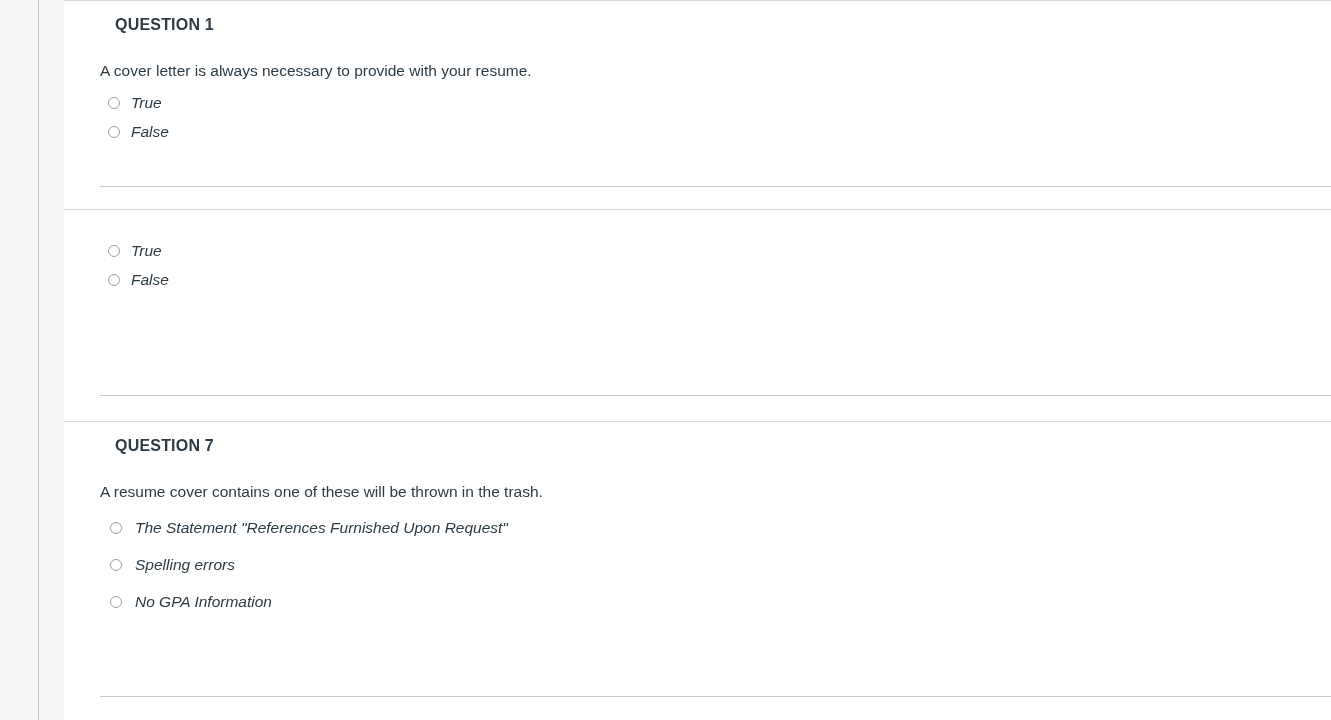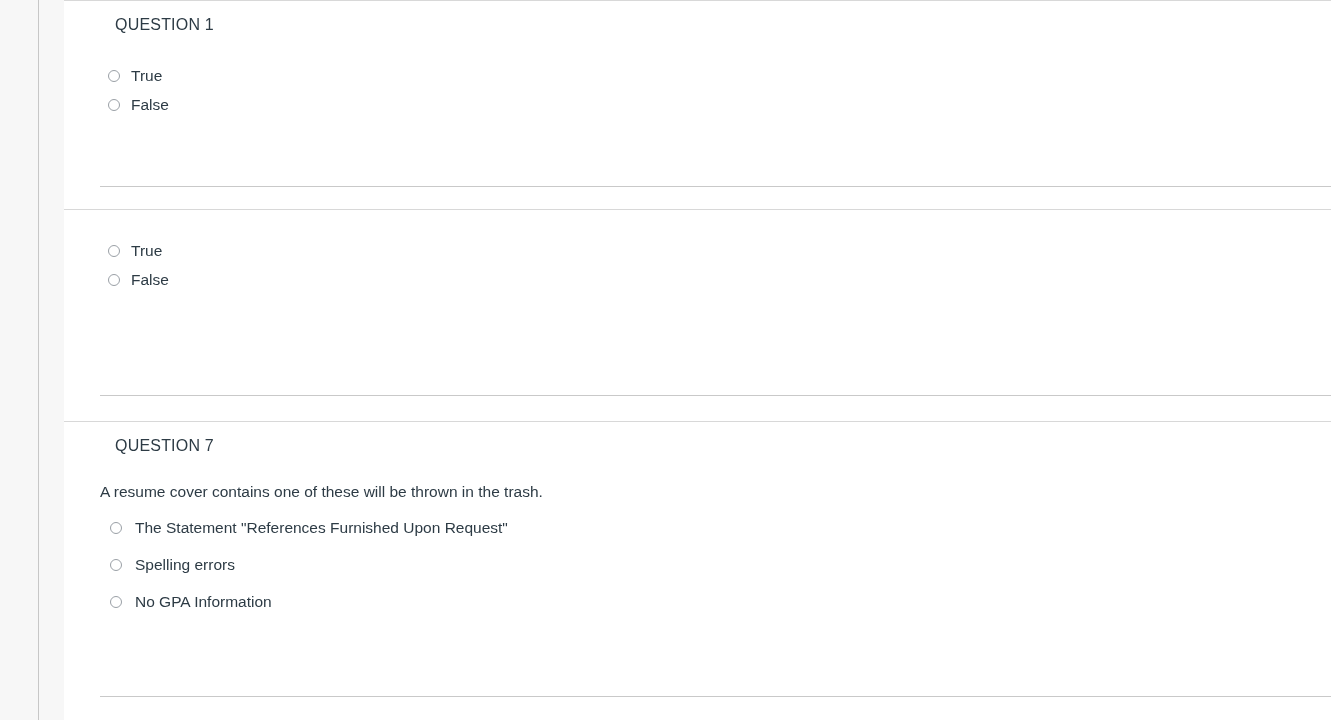--- a/index.html
+++ b/index.html
@@ -63,21 +63,21 @@
     box-sizing: border-box;
     border-top: 1px solid #d8d8d8;
     background: #ffffff;
   }
   .question-block.q1 { height: 209px; }
   .question-block.q2 { height: 212px; }
   .question-block.q3 { height: 280px; }
 
   .question-header {
     font-size: 16px;
-    font-weight: normal;
+    font-weight: bold;
     color: #2d3b45;
     letter-spacing: 0.2px;
     padding-left: 51px;
     padding-top: 14px;
     line-height: 20px;
   }
 
   .question-body {
     padding-left: 36px;
     padding-top: 26px;
@@ -117,20 +117,21 @@
     background: #ffffff;
     box-sizing: border-box;
   }
 
   .answer-label {
     font-size: 15.5px;
     color: #2d3b45;
     line-height: 18px;
     padding-left: 11px;
     white-space: pre;
+    font-style: italic;
   }
   .answers.spaced .answer-label {
     padding-left: 13px;
   }
 
   .inner-divider {
     position: absolute;
     left: 36px;
     right: -64px;
     height: 1px;
@@ -147,20 +148,21 @@
 
   <div class="left-rail-outer"></div>
   <div class="left-rail-divider"></div>
   <div class="left-rail-inner"></div>
 
   <div class="quiz-column">
 
     <section class="question-block q1">
       <div class="question-header">QUESTION 1</div>
       <div class="question-body">
+        <div class="question-text">A cover letter is always necessary to provide with your resume.</div>
         <ul class="answers">
           <li class="answer-row">
             <span class="radio"></span>
             <span class="answer-label">True</span>
           </li>
           <li class="answer-row">
             <span class="radio"></span>
             <span class="answer-label">False</span>
           </li>
         </ul>

